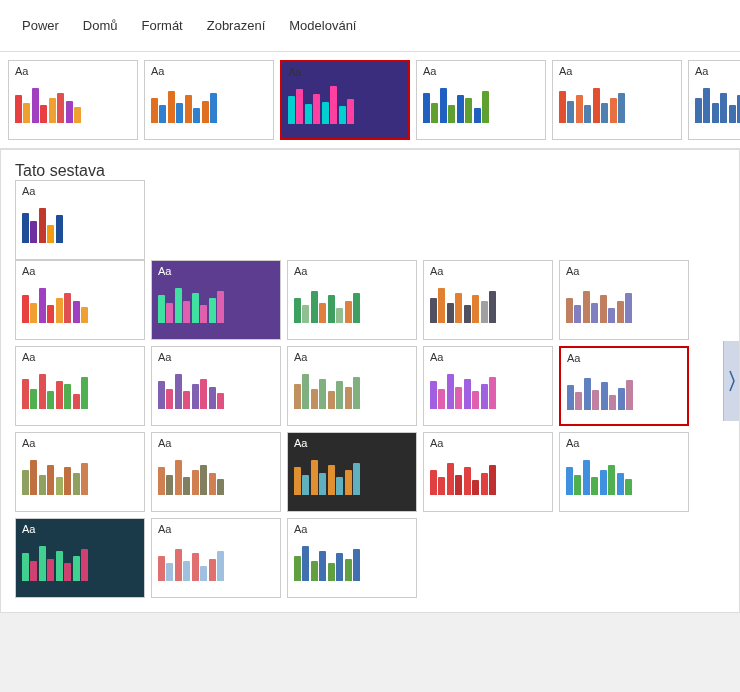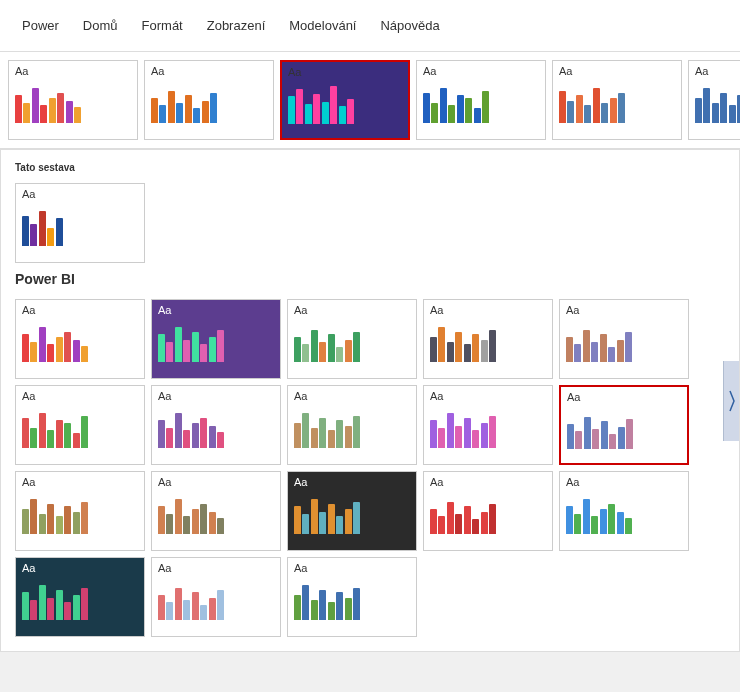--- a/index.html
+++ b/index.html
@@ -42,24 +42,23 @@
 
     
     .dropdown-panel {
       background: #fff;
       border: 1px solid #ddd;
       padding: 12px 14px 14px 14px;
       position: relative;
     }
 
     .section-title {
-      font-size: 10px;
+      font-size: 16px;
       color: #333;
-      margin-bottom: 10px;
-      font-weight: 700;
+      font-weight: 400;
     }
     .section-title.bold {
       font-weight: 700;
       font-size: 14px;
       margin-top: 8px;
       margin-bottom: 12px;
     }
 
     .themes-grid {
       display: flex;
@@ -107,21 +106,20 @@
   </style>
 </head>
 <body>
 
 <div class="ribbon">
   <div class="ribbon-tab">Power</div>
   <div class="ribbon-tab">Domů</div>
   <div class="ribbon-tab">Formát</div>
   <div class="ribbon-tab">Zobrazení</div>
   <div class="ribbon-tab">Modelování</div>
-  <div class="ribbon-tab">Nápověda</div>
 </div>
 
 <div style="background:#fff; border-bottom:1px solid #ddd; display:flex; align-items:center; padding:8px; gap:6px; position:relative;">
   <div id="top-themes" style="display:flex; gap:6px; flex:1;">
       <div class="theme-card">
         <div class="theme-label">Aa</div>
         <div class="mini-chart">
           <div class="bar-group">
             <div class="bar" style="height: 28px; background: rgb(232, 64, 64);"></div>
             <div class="bar" style="height: 20px; background: rgb(240, 160, 48);"></div>
@@ -259,21 +257,20 @@
             <div class="bar" style="height: 35px; background: rgb(192, 57, 43);"></div>
             <div class="bar" style="height: 18px; background: rgb(243, 156, 18);"></div>
           </div>
           <div class="bar-group">
             <div class="bar" style="height: 28px; background: rgb(31, 78, 153);"></div>
           </div>
         </div>
       </div>
     </div>
 
-  <div class="section-title bold">Power BI</div>
   <div id="power-bi-themes" class="themes-grid" style="position:relative;">
       <div class="theme-card">
         <div class="theme-label">Aa</div>
         <div class="mini-chart">
           <div class="bar-group">
             <div class="bar" style="height: 28px; background: rgb(232, 64, 64);"></div>
             <div class="bar" style="height: 20px; background: rgb(240, 160, 48);"></div>
           </div>
           <div class="bar-group">
             <div class="bar" style="height: 35px; background: rgb(160, 64, 192);"></div>

